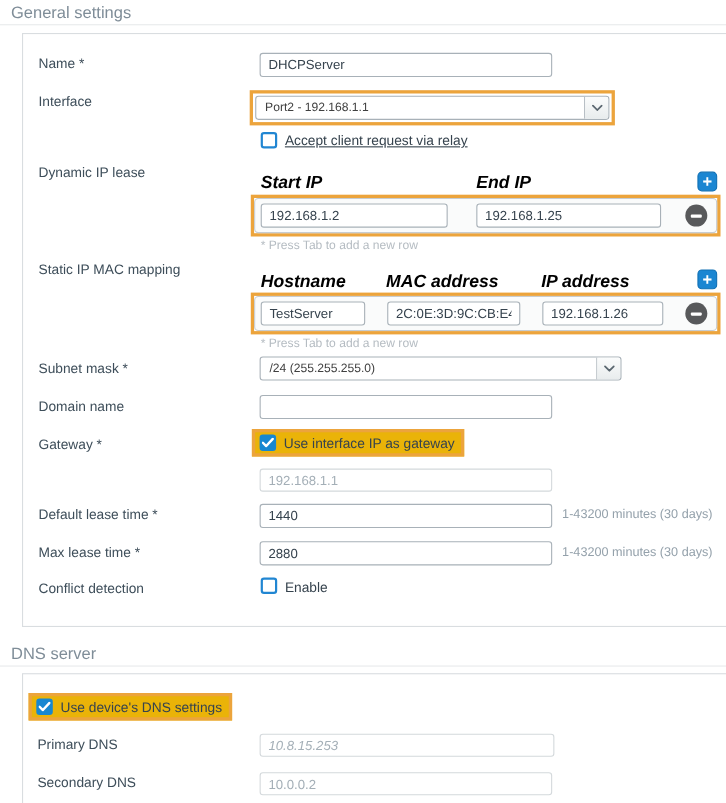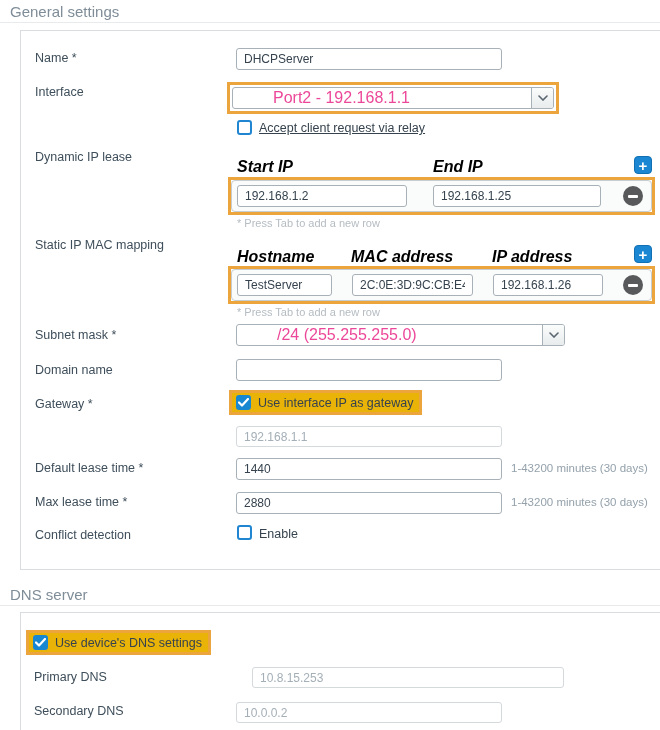--- a/index.html
+++ b/index.html
@@ -11,21 +11,21 @@
   .panel { position:absolute; border:1px solid #d9dde0; background:#fff; }
   .lbl { position:absolute; font-size:12.5px; color:#3e4e5a; line-height:15px; white-space:nowrap; }
   .col-h { position:absolute; font-size:16px; font-weight:bold; color:#000000; white-space:nowrap;font-style:italic; }
   .hint-tab { position:absolute; font-size:11px; color:#b5bcc2; white-space:nowrap; }
   .hint-unit { position:absolute; font-size:11.5px; color:#94a1ab; white-space:nowrap; }
   .txt-input { position:absolute; box-sizing:border-box; height:22px; border:1px solid #a8b1b8; border-radius:3px;
                font-family:inherit; font-size:12px; color:#36434e; padding:0 7px; background:#fff; outline:none; }
   .txt-input.disabled { border-color:#d4d9dc; color:#a4afb7; }
   .select { box-sizing:border-box; height:22px; border:1px solid #a8b1b8; border-radius:3px; background:#fff;
             display:flex; align-items:center; cursor:pointer; }
-  .select .val { flex:1; font-size:16px; color:#ec4899; padding:0 8px; white-space:nowrap; overflow:hidden;margin-left:32px; }
+  .select .val { flex:1; font-size:11px; color:#404040; padding:0 8px; white-space:nowrap; overflow:hidden; }
   .select .arrow { width:21px; align-self:stretch; border-left:1px solid #a8b1b8;
                    background:linear-gradient(#fbfcfc,#e8eced); display:flex; align-items:center; justify-content:center;
                    border-radius:0 2px 2px 0; }
   .hl-wrap { position:absolute; box-sizing:content-box; border:3px solid #eca43c; padding:2px; background:#fff; }
   .hl-inline { position:absolute; border:3px solid #eca43c; background:#eab308; display:inline-flex;
                align-items:center; padding:2px 6px 2px 4px; }
   .row-box { position:absolute; box-sizing:border-box; border:3px solid #eca43c; background:#fff; }
   .row-inner { position:relative; box-sizing:border-box; width:100%; height:100%; border:1px solid #c7ccd0;
                border-radius:4px; background:#fafbfb; }
   .row-inner .txt-input { background:#fff; }
@@ -150,18 +150,18 @@
   <div class="hl-inline" style="left:26px; top:630px;">
     <div class="cb checked" style="position:static; margin-right:7px;">
       <svg width="11" height="9" viewBox="0 0 11 9">
           <path d="M1 4.5 L4 7.5 L10 1" stroke="#fff" stroke-width="2.2" fill="none" stroke-linecap="round" stroke-linejoin="round"></path>
         </svg>
     </div>
     <span class="cb-label" style="position:static;">Use device's DNS settings</span>
   </div>
 
   <div class="lbl" style="left:34px; top:670px;">Primary DNS</div>
-  <input class="txt-input disabled" style="left: 252px; top: 667px; width: 312px; height: 21px;" type="text" disabled="" value="10.8.15.253">
+  <input class="txt-input disabled" style="left: 236px; top: 667px; width: 268px; height: 21px; font-style: italic;" type="text" disabled="" value="10.8.15.253">
 
   <div class="lbl" style="left:34px; top:704px;">Secondary DNS</div>
   <input class="txt-input disabled" style="left: 236px; top: 702px; width: 266px; height: 21px;" type="text" disabled="" value="10.0.0.2">
 
 </div>
 
 </body></html>

